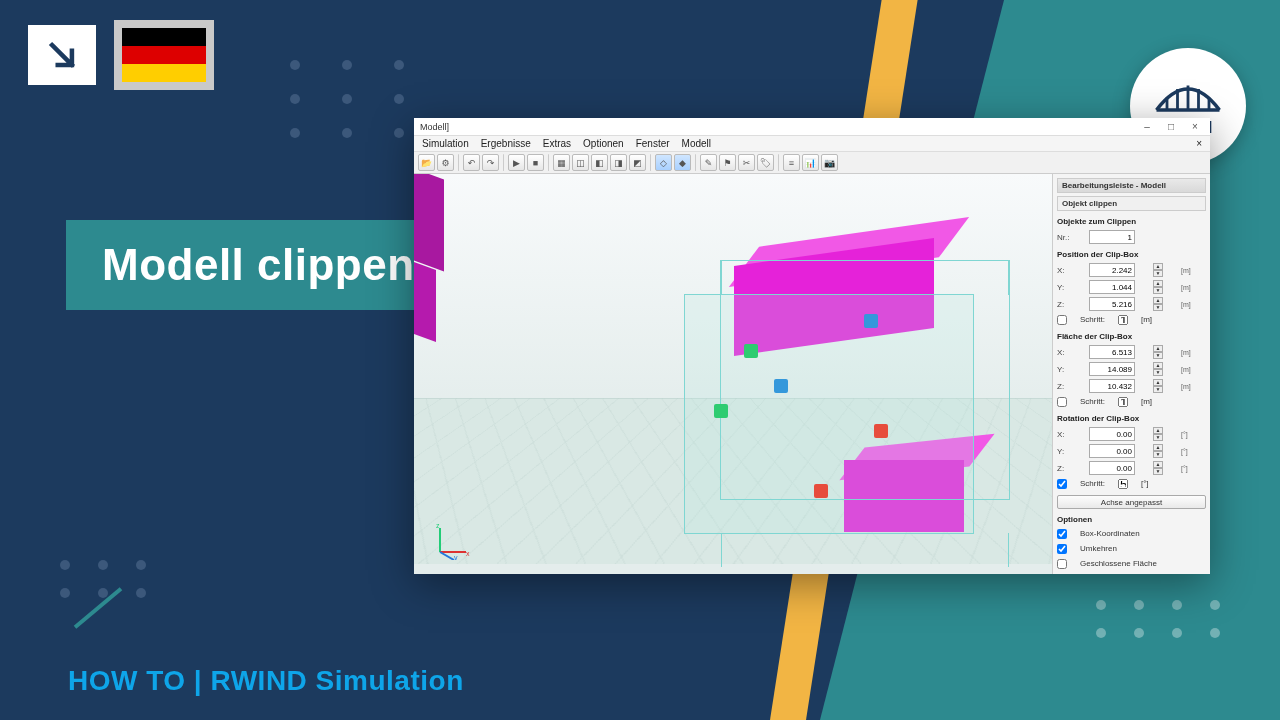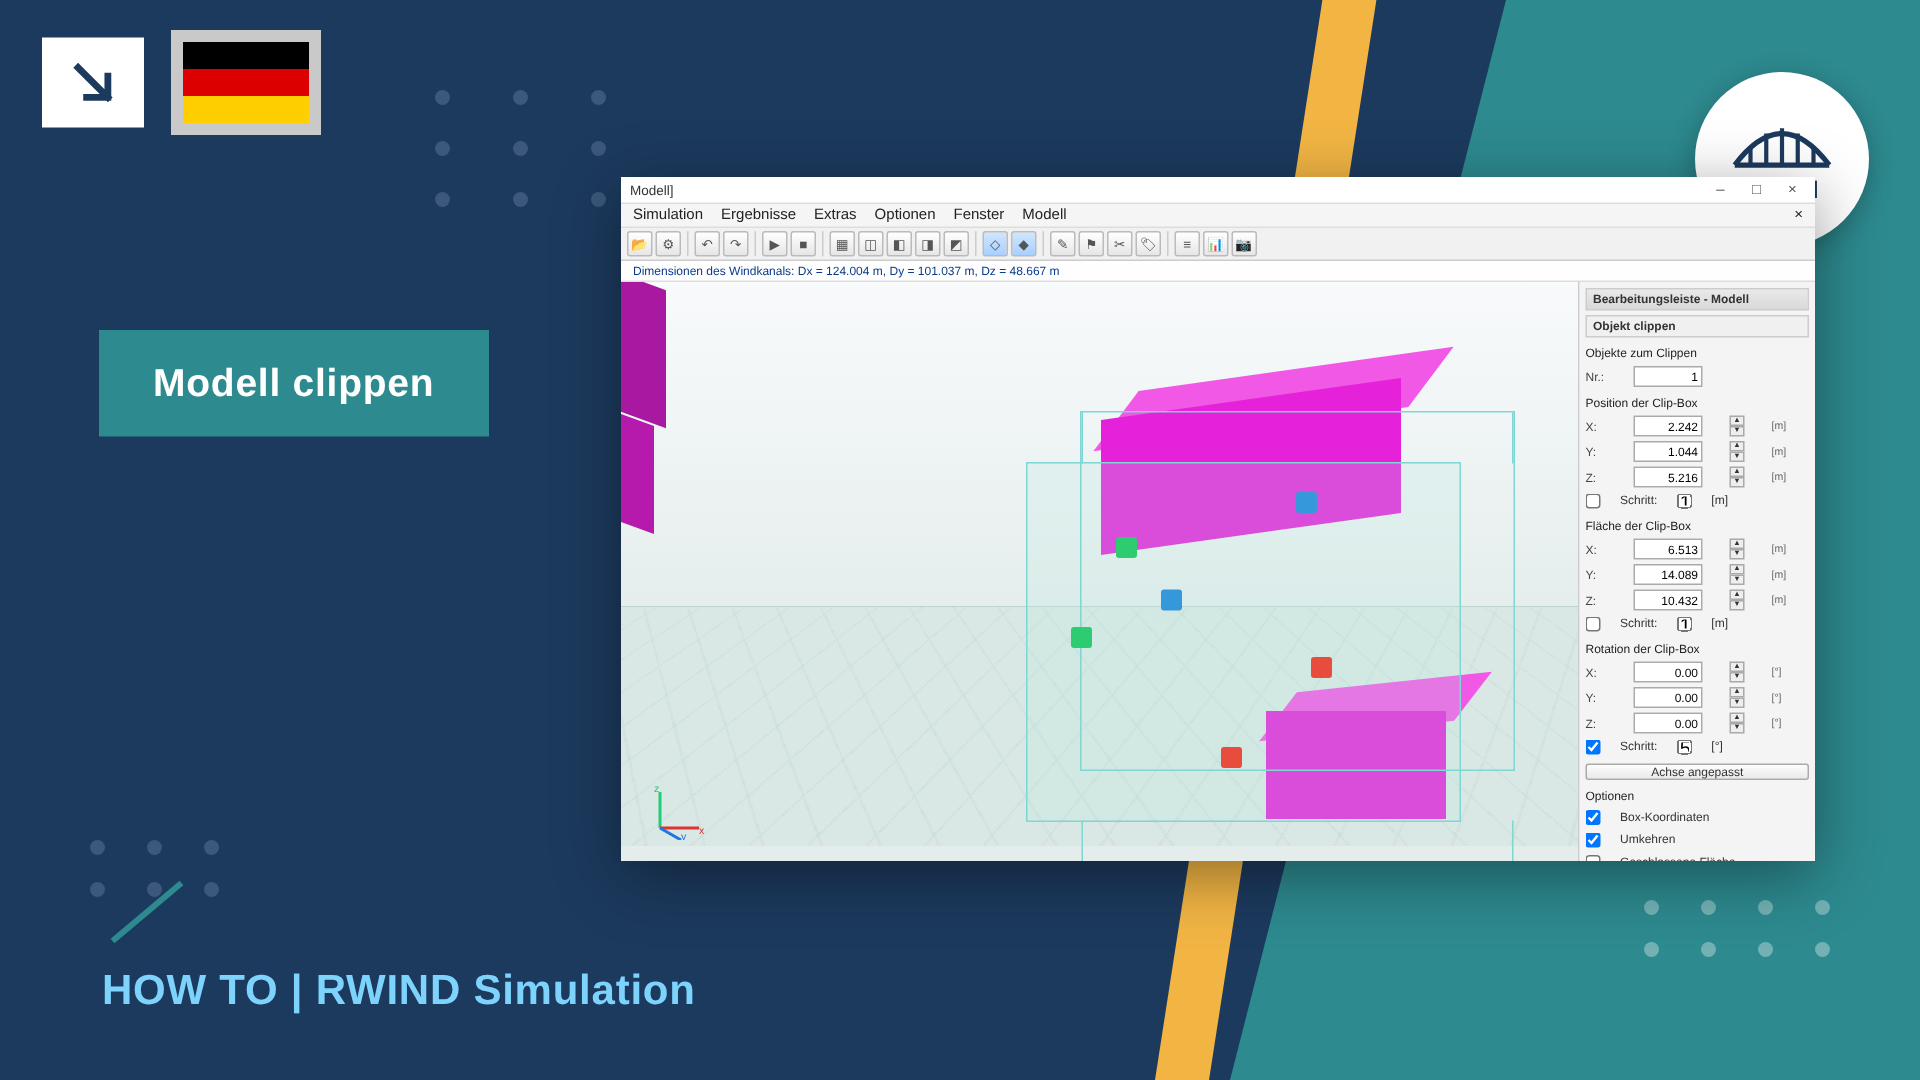--- a/index.html
+++ b/index.html
@@ -19,23 +19,23 @@
   .arrow-badge svg { width:34px; height:34px; }
   .flag { width:100px; height:70px; background:#c9c9c9; padding:8px; display:flex; flex-direction:column; }
   .flag div { flex:1; }
   .flag .k { background:#000; } .flag .r { background:#d00; } .flag .y { background:#ffce00; }
 
   .logo { position:absolute; top:48px; right:34px; width:116px; height:116px; border-radius:50%; background:#fff; display:flex; flex-direction:column; align-items:center; justify-content:center; box-shadow:0 4px 18px #0004; }
   .logo svg { width:70px; height:42px; }
   .logo span { font-size:16px; font-weight:600; color:#1c3a5e; margin-top:2px;}
 
   .title-bar { position:absolute; top:220px; left:66px; background:#2d8a8f; padding:20px 36px; }
-  .title-bar span { color:#fff; font-size:26px; font-weight:700; letter-spacing:.5px; }
-
-  .footer-label { position:absolute; bottom:44px; left:68px; color:#7dd3fc; font-size:28px; font-weight:800; letter-spacing:.5px; }
+  .title-bar span { color:#fff; font-size:44px; font-weight:700; letter-spacing:.5px; }
+
+  .footer-label { position:absolute; bottom:23px; left:68px; color:#0ea5e9; font-size:28px; font-weight:800; letter-spacing:.5px; }
   .slash { position:absolute; left:68px; bottom:110px; width:60px; height:4px; background:#2d8a8f; transform:rotate(-40deg); }
 
   
   .window { position:absolute; top:118px; left:414px; width:796px; height:456px; background:#fff; box-shadow:0 10px 40px #0006; font-size:9px; color:#333; display:flex; flex-direction:column; }
   .win-title { height:18px; background:#fff; border-bottom:1px solid #ddd; display:flex; align-items:center; padding:0 6px; gap:6px; }
   .win-title .spacer { flex:1; }
   .win-title .ctl { width:18px; height:12px; display:flex; align-items:center; justify-content:center; font-size:10px; color:#555; }
   .menu-bar { height:16px; display:flex; gap:12px; align-items:center; padding:0 8px; background:#f5f5f5; border-bottom:1px solid #ddd; }
   .menu-bar span { font-size:10px; color:#222; }
   .toolbar { height:22px; background:#f1f1f1; border-bottom:1px solid #ccc; display:flex; align-items:center; padding:0 4px; gap:2px; }
@@ -70,21 +70,21 @@
   .e1{top:-34px; left:36px;} .e2{top:-34px; right:-36px;} .e3{bottom:0; right:-36px; top:auto; transform:translateY(34px);} .e4{bottom:0; left:36px; top:auto; transform:translateY(34px);}
 
   .gizmo { position:absolute; width:14px; height:14px; border-radius:2px; }
   .g-r{background:#e74c3c;} .g-g{background:#2ecc71;} .g-b{background:#3498db;}
   .gz1{top:205px;left:360px} .gz2{top:250px;left:460px} .gz3{top:170px;left:330px}
   .gz4{top:140px;left:450px} .gz5{top:310px;left:400px} .gz6{top:230px;left:300px}
 
   
   .panel { width:158px; background:#f4f4f4; border-left:1px solid #ccc; padding:4px 4px; overflow:auto; font-size:8px; display:flex; flex-direction:column; gap:3px;}
   .panel .hdr { background:linear-gradient(#e9e9e9,#d9d9d9); padding:2px 4px; font-weight:600; border:1px solid #ccc;}
-  .panel .grp { font-weight:400; margin-top:2px; padding:1px 0; color:#222;}
+  .panel .grp { font-weight:700; margin-top:2px; padding:1px 0; color:#222;}
   .row { display:flex; align-items:center; gap:18px; }
   .row label { width:14px; color:#444;}
   .row input[type=text]{ width:46px; height:14px; font-size:8px; padding:0 2px; border:1px solid #aaa; text-align:right; background:#fff;}
   .row .unit { color:#666; font-size:7px;}
   .row .spin { display:inline-flex; flex-direction:column; width:10px;}
   .row .spin b{ font-size:5px; line-height:5px; text-align:center; border:1px solid #aaa; background:#eee; font-weight:400;}
   .cb { display:flex; align-items:flex-start; gap:13px; margin:1px 0;}
   .cb input { width:10px; height:10px; }
   .pbtn { width:100%; height:16px; background:linear-gradient(#fdfdfd,#e9e9e9); border:1px solid #aaa; border-radius:2px; font-size:8px; display:flex; align-items:center; justify-content:center; margin-top:2px;}
 </style>
@@ -192,23 +192,20 @@
     <span class="tb sep"></span>
     <span class="tb">✎</span>
     <span class="tb">⚑</span>
     <span class="tb">✂</span>
     <span class="tb">🏷</span>
     <span class="tb sep"></span>
     <span class="tb">≡</span>
     <span class="tb">📊</span>
     <span class="tb">📷</span>
   </div>
-  <div class="status-line">
-      <span>Dimensionen des Windkanals: Dx = 124.004 m, Dy = 101.037 m, Dz = 48.667 m</span>
-    </div>
 
   <div class="work">
     <div class="viewport">
       <div class="ground"></div>
       <div class="mag m-top-roof"></div>
       <div class="mag m-top"></div>
       <div class="m-top-side"></div>
       <div class="mag m-bot-roof"></div>
       <div class="mag m-bot"></div>
       <div class="m-bot-side"></div>

